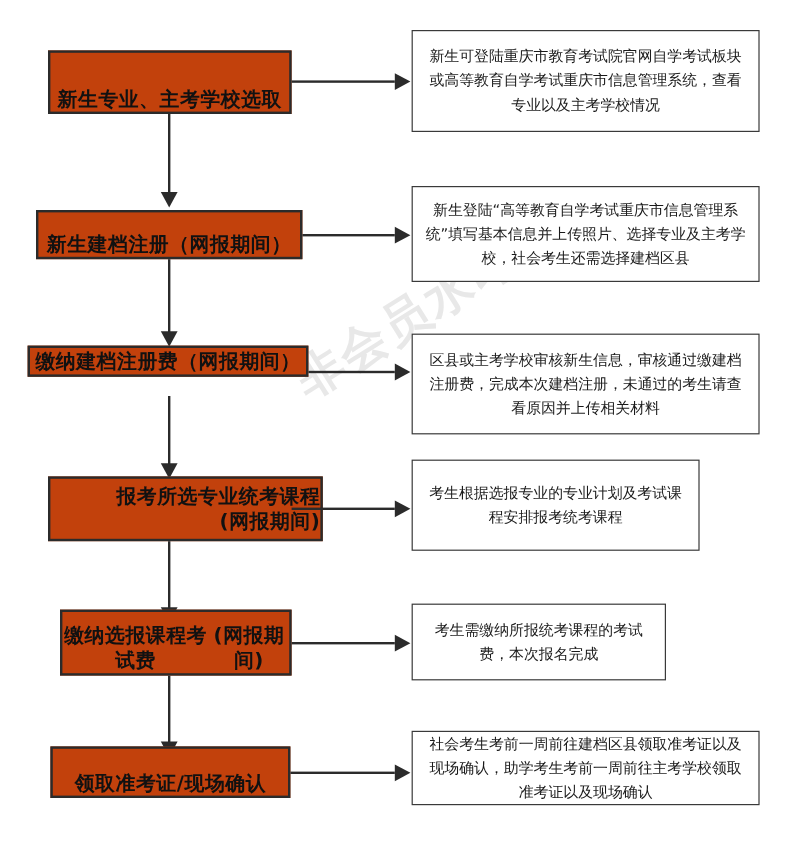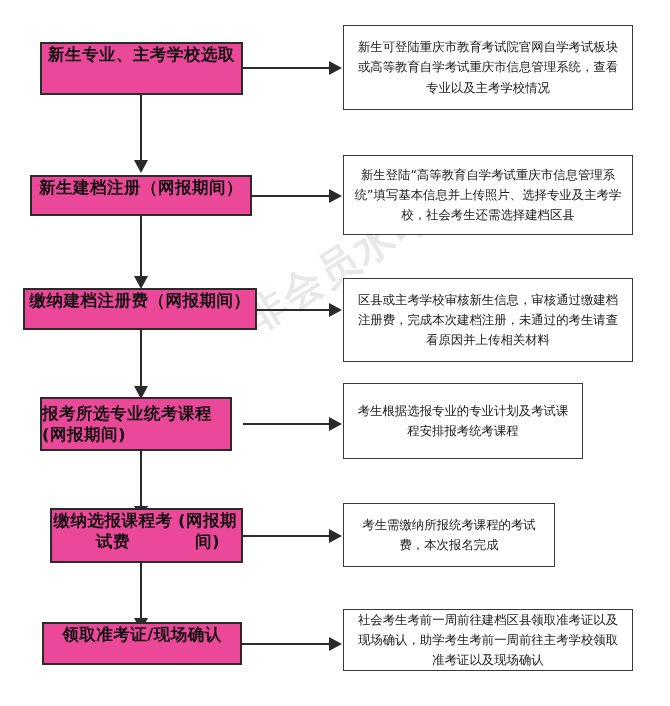--- a/index.html
+++ b/index.html
@@ -25,23 +25,23 @@
     user-select:none;
     font-family:"DejaVu Sans",sans-serif;
     font-weight:700;
   }
 
   
   .step-box{
     position:absolute;
     box-sizing:border-box;
     border:2.5px solid #2b2b2b;
-    background:#ec4899;
+    background:#c2410c;
     display:flex;
-    align-items:flex-start;
+    align-items:flex-end;
     justify-content:center;
     text-align:center;
     font-weight:700;
     font-size:16.5px;
     color:#111111;
     line-height:1.28;
     letter-spacing:0.5px;
     font-family:"DejaVu Sans","Liberation Sans",sans-serif;
   }
   .desc-box{
@@ -116,35 +116,35 @@
   <div class="h-line" style="left:252px;top:195px;width:77px;"></div>
   <div class="h-arrow" style="left:329px;top:189px;"></div>
 
   <div class="desc-box" style="left:343px;top:155px;width:290px;height:80px;">
     <span class="txt">新生登陆“高等教育自学考试重庆市信息管理系统”填写基本信息并上传照片、选择专业及主考学校，社会考生还需选择建档区县</span>
   </div>
 
   <div class="v-line" style="left:140px;top:216px;width:2px;height:62px;"></div>
   <div class="v-arrow" style="left:133.5px;top:276px;"></div>
 
-  <div class="step-box" style="left:23px;top:288px;width:234px;height:42px;">
+  <div class="step-box" style="left:23px;top:288px;width:234px;height:26px;">
     <span>缴纳建档注册费（网报期间）</span>
   </div>
 
   <div class="h-line" style="left:257px;top:309px;width:72px;"></div>
   <div class="h-arrow" style="left:329px;top:303px;"></div>
 
   <div class="desc-box" style="left:343px;top:278px;width:290px;height:84px;">
     <span class="txt">区县或主考学校审核新生信息，审核通过缴建档注册费，完成本次建档注册，未通过的考生请查看原因并上传相关材料</span>
   </div>
 
   <div class="v-line" style="left:140px;top:330px;width:2px;height:58px;"></div>
   <div class="v-arrow" style="left:133.5px;top:386px;"></div>
 
-  <div class="step-box" style="left:40px;top:397px;width:192px;height:54px;flex-direction:column;">
+  <div class="step-box" style="left:40px;top:397px;width:229px;height:54px;flex-direction:column;">
     <span>报考所选专业统考课程</span>
     <span>(网报期间)</span>
   </div>
 
   <div class="h-line" style="left:243px;top:423px;width:86px;"></div>
   <div class="h-arrow" style="left:329px;top:417px;"></div>
 
   <div class="desc-box" style="left:343px;top:383px;width:240px;height:76px;">
     <span class="txt">考生根据选报专业的专业计划及考试课程安排报考统考课程</span>
   </div>

